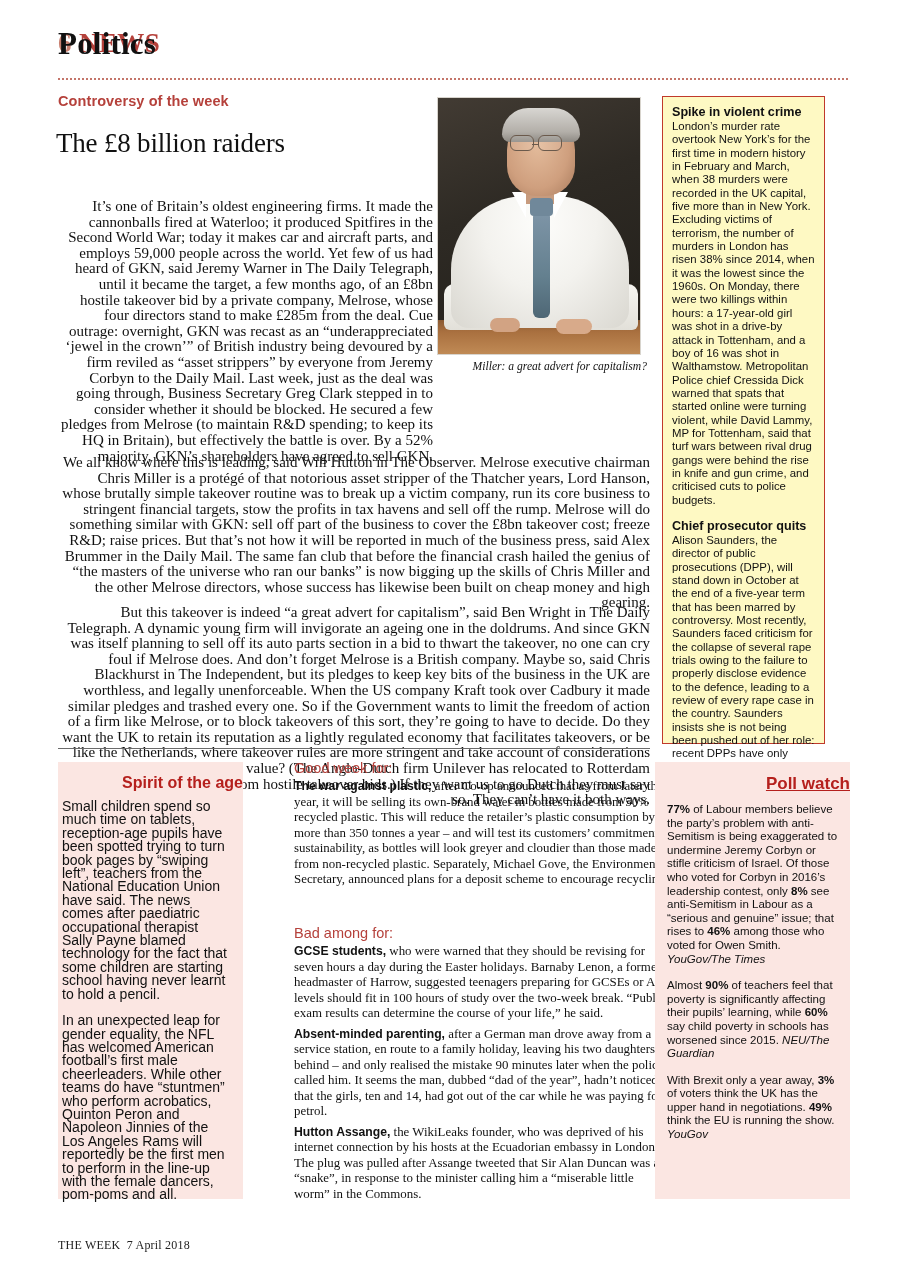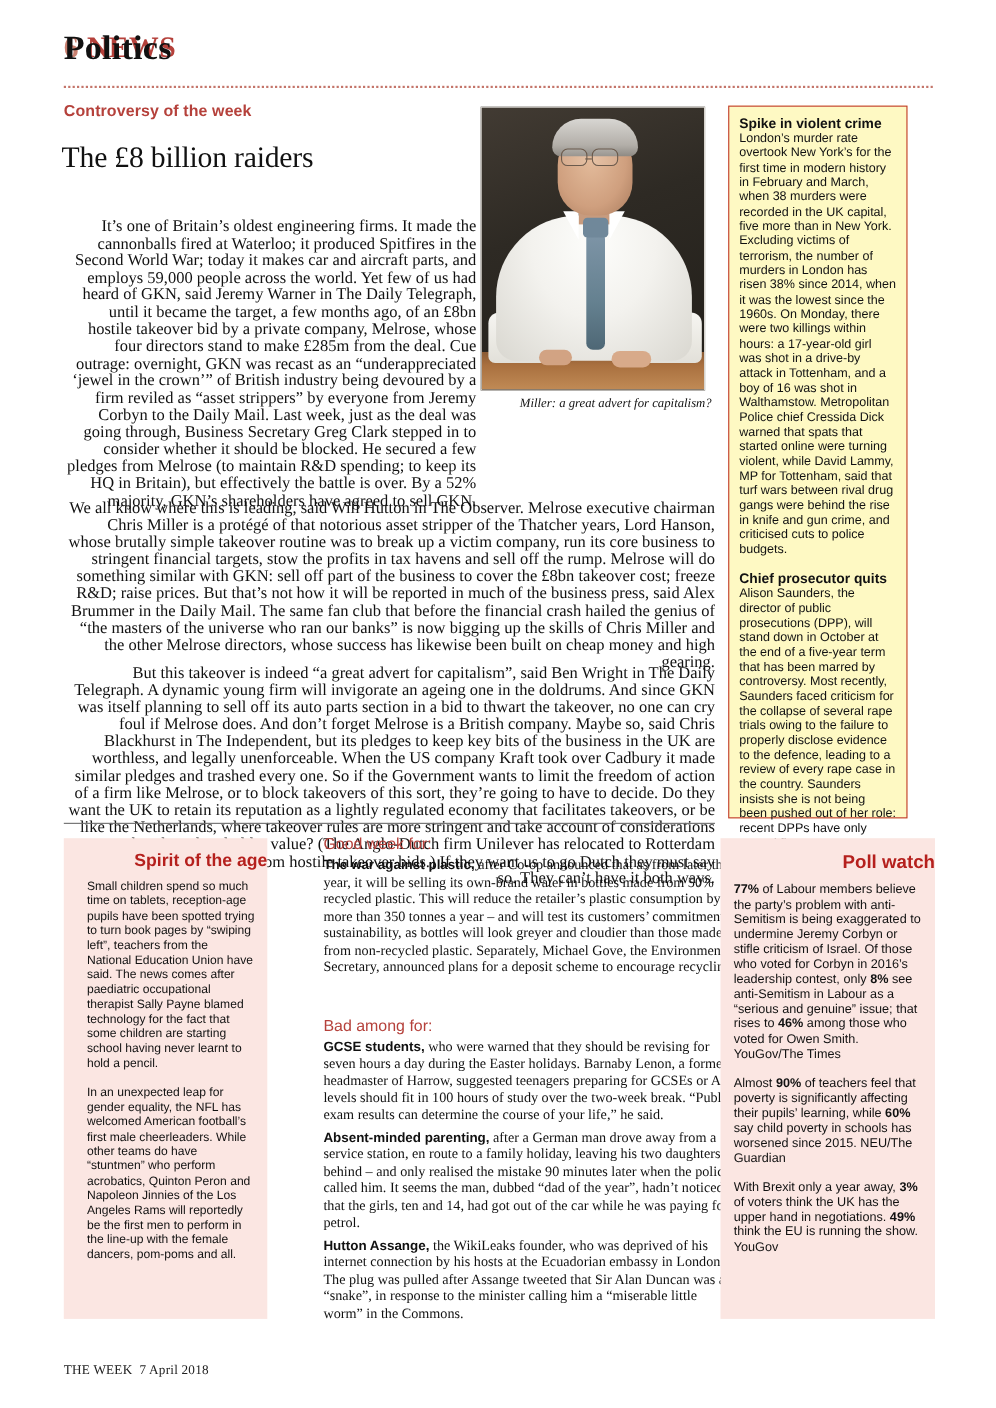--- a/index.html
+++ b/index.html
@@ -231,31 +231,31 @@
   .pb-title {
     font-family: "Liberation Sans", sans-serif;
     font-size: 16px;
     font-weight: bold;
     color: #b5201d;
     text-align: right;
     padding-top: 12px;
   }
   .pb-body {
     font-family: "Liberation Sans", sans-serif;
-    font-size: 11px;
+    font-size: 14px;
     line-height: 13.4px;
     color: #111;
-    padding: 8px 11px 0 21px;
+    padding: 8px 11px 0 4px;
   }
   .pb-body p { margin: 0 0 13px 0; }
 
   #poll-box { left: 655px; top: 762px; width: 195px; height: 437px; }
-  #poll-box .pb-title { font-size: 17px; }
+  #poll-box .pb-title { font-size: 17px; text-decoration: underline; }
   #poll-box .pb-body { font-size: 11.5px; line-height: 13.6px; padding: 9px 12px 0 12px; }
-  .src { }
+  .src { font-style: italic; }
 
   
   .week-col {
     position: absolute;
     left: 262px;
     width: 378px;
     font-family: "Liberation Serif", serif;
     margin-left: 32px;
   }
   #good-week { top: 760px; }

